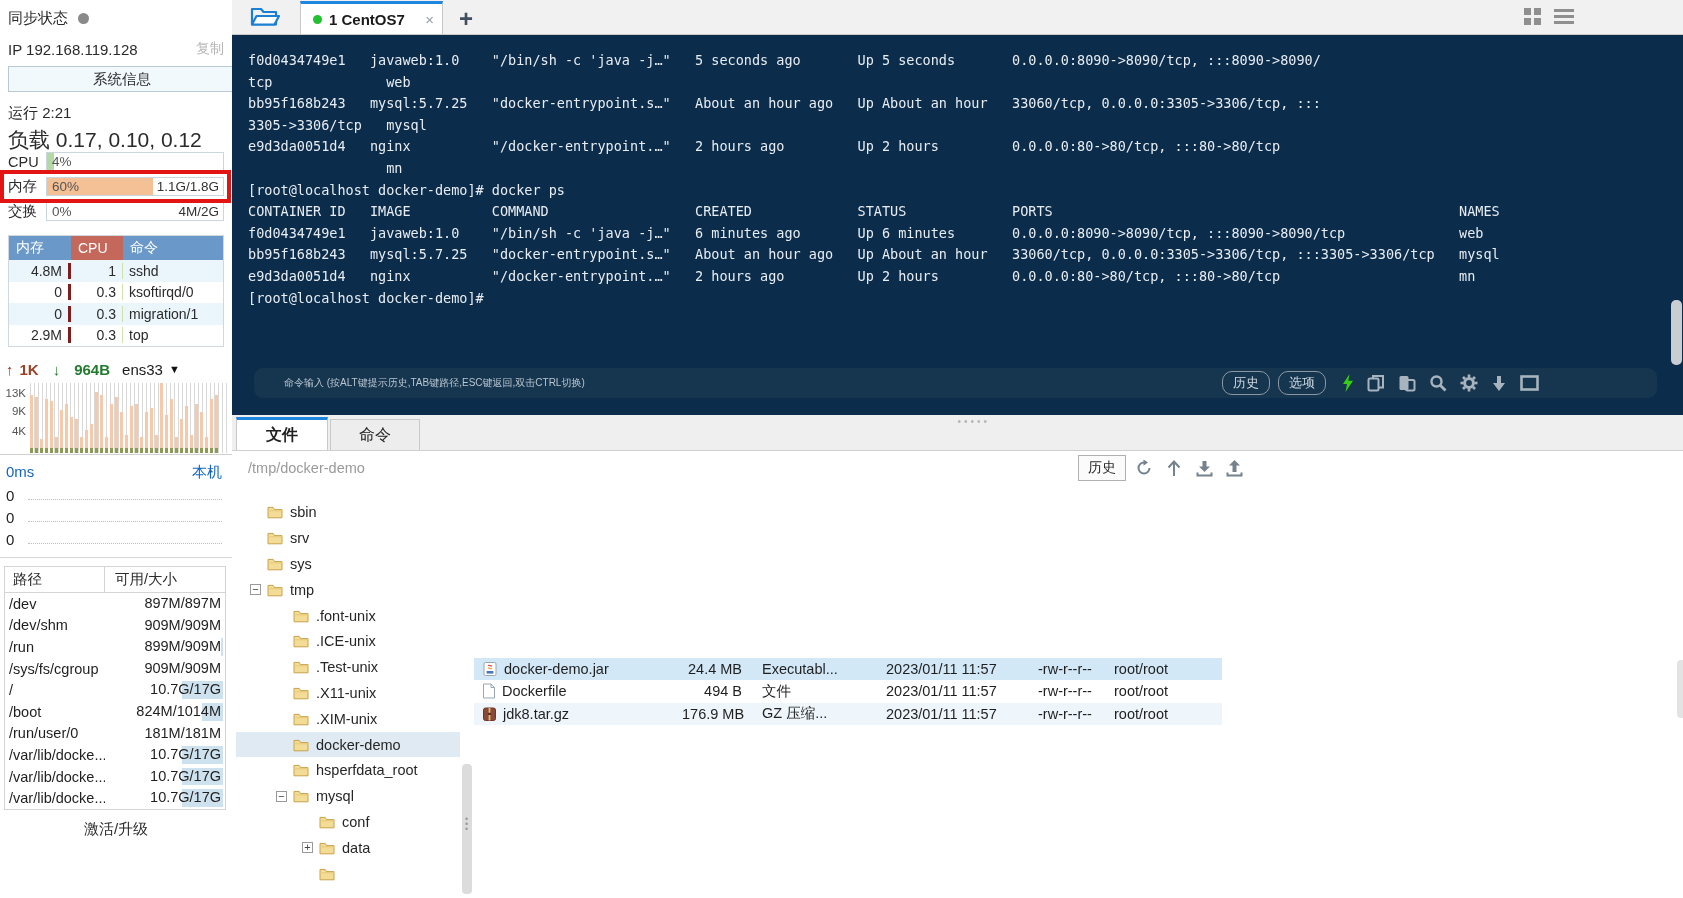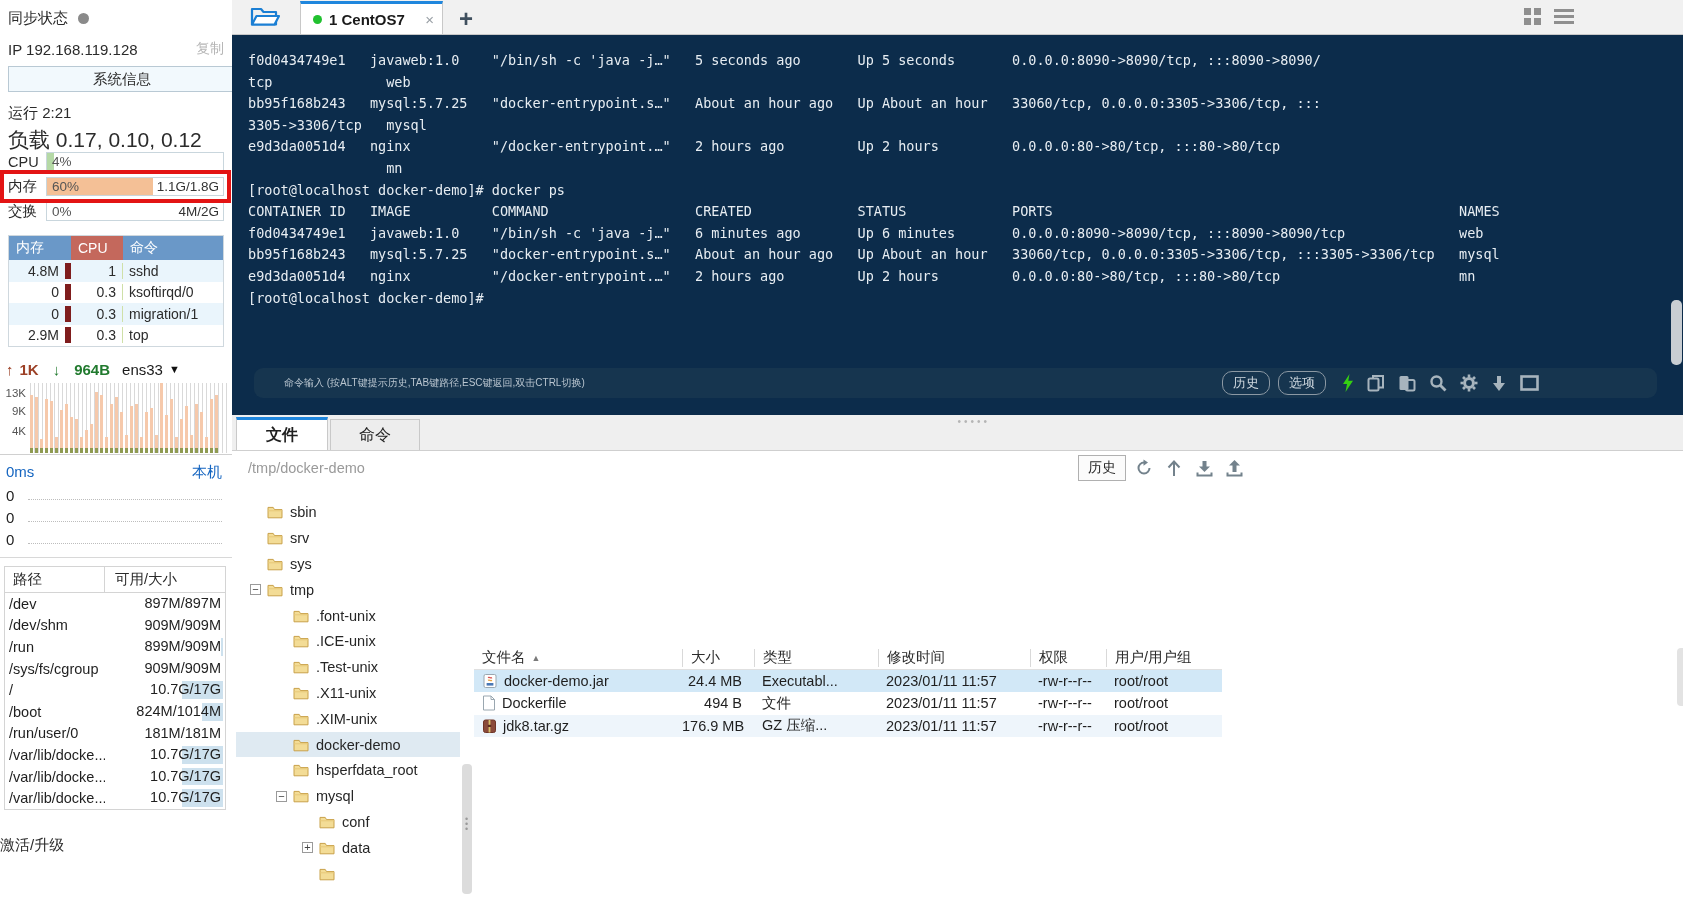--- a/index.html
+++ b/index.html
@@ -20,21 +20,21 @@
 .meter .mbar { position:relative; flex:1; height:19px; border:1px solid #c9d6dd; background:#fff; overflow:hidden; }
 .meter .mfill { position:absolute; left:0; top:0; bottom:0; }
 .meter .mpct { position:absolute; left:5px; top:1px; font-size:13.5px; color:#555; }
 .meter .mdet { position:absolute; right:4px; top:1px; font-size:13.5px; color:#333; }
 #red-box { position:absolute; left:0px; top:170px; width:231px; height:33px; border:4px solid #e31414; z-index:6; pointer-events:none; }
 #proc { margin:14px 8px 0 8px; border:1px solid #cfd8de; font-size:14px; }
 .p-head { display:flex; height:24px; color:#fff; }
 .p-head div { display:flex; align-items:center; padding-left:7px; }
 .p-row { display:flex; height:21.5px; align-items:center; }
 .p-row:nth-child(odd) { background:#eaf5fc; }
-.p-c1 { width:62px; text-align:right; padding-right:6px; border-right:6px solid #7f1d1d; }
+.p-c1 { width:62px; text-align:right; padding-right:6px; border-right:3px solid #7f1d1d; }
 .p-c2 { width:52px; text-align:right; padding-right:6px; border-right:1px solid #cfe0a8; }
 .p-c3 { flex:1; padding-left:6px; }
 .net-row { display:flex; align-items:center; gap:6px; margin:12px 8px 0 6px; height:20px; font-size:15px; }
 .net-up { color:#9c4026; font-weight:bold; }
 .net-down { color:#217a2e; font-weight:bold; margin-left:8px; }
 .net-if { color:#1a1a1a; margin-left:6px; }
 .net-caret { font-size:11px; color:#111; }
 #graph { position:relative; margin:4px 0 0 0; height:72px; border-bottom:1px solid #d0d0d0; }
 .g-lab { position:absolute; left:0; width:26px; text-align:right; font-size:11.5px; color:#555; }
 #bars { position:absolute; left:30px; right:2px; top:0; bottom:1px; display:flex; align-items:flex-end; gap:2px;
@@ -49,21 +49,21 @@
 .s-hr { border:none; border-top:1px solid #d8d8d8; margin:8px 0 0 0; }
 #disk { margin:8px 6px 0 4px; border:1px solid #d4d4d4; font-size:14.5px; }
 .d-head { display:flex; height:26px; align-items:center; border-bottom:1px solid #d4d4d4; color:#2b2b2b; }
 .d-head .dh1 { width:100px; padding-left:8px; border-right:1px solid #d4d4d4; height:100%; display:flex; align-items:center; }
 .d-head .dh2 { flex:1; padding-left:10px; }
 .d-row { display:flex; height:21.6px; align-items:center; }
 .d-p { width:100px; padding-left:4px; color:#1f1f1f; white-space:nowrap; overflow:hidden; }
 .d-v { flex:1; position:relative; height:100%; }
 .d-v .hl { position:absolute; right:2px; top:2px; bottom:2px; background:#cde1ee; }
 .d-v .tx { position:absolute; right:4px; top:2px; color:#1f1f1f; }
-.s-activate { margin-top:26px; font-size:15px; color:#2b2b2b; cursor:pointer; }
+.s-activate { margin-top:10px; text-align:center; font-size:15px; color:#2b2b2b; cursor:pointer; }
 
 
 #main { position:absolute; left:232px; top:0; width:1451px; height:898px; }
 #tabbar { position:relative; height:35px; background:#f1f1f1; border-bottom:1px solid #c8c8c8; display:flex; align-items:flex-end; }
 #folder-btn { width:46px; height:34px; margin-left:10px; display:flex; align-items:center; justify-content:center; background:transparent; border:none; cursor:pointer; }
 #session-tab { position:relative; width:143px; height:33px; margin-left:12px; background:#fff; border:1px solid #c8c8c8; border-bottom:none; border-top:3px solid #1f86dd; display:flex; align-items:center; gap:7px; padding:0 8px 0 12px; cursor:pointer; }
 .tab-dot { width:9px; height:9px; border-radius:50%; background:#21c12f; }
 .tab-label { font-size:15px; font-weight:bold; color:#1a1a1a; flex:1; }
 .tab-close { color:#9aa0a6; font-size:15px; cursor:pointer; }
 #newtab-btn { border:none; background:transparent; font-size:24px; color:#3f4f5e; font-weight:bold; margin:0 0 3px 16px; cursor:pointer; line-height:24px; }
@@ -744,41 +744,20 @@
                 </svg>
               </div>
               <div></div>
             </div>
           </div>
         <div id="vscroll">
           <div class="thumb"></div>
           <div class="grip">•<br>•<br>•</div>
         </div>
         <div id="flist">
-          <div id="fhead">
-              <div class="colw0">
-                <span>文件名</span>
-                <span class="sort-tri">▲</span>
-              </div>
-              <div class="colw1">
-                <span>大小</span>
-              </div>
-              <div class="colw2">
-                <span>类型</span>
-              </div>
-              <div class="colw3">
-                <span>修改时间</span>
-              </div>
-              <div class="colw4">
-                <span>权限</span>
-              </div>
-              <div class="colw5">
-                <span>用户/用户组</span>
-              </div>
-            </div>
           <div id="frows">
               <div class="frow selected">
                 <div class="fc name colw0">
                   <span style="display: flex;">
                     <svg width="16" height="16" viewBox="0 0 16 16">
                       <rect x="2" y="1.5" width="12" height="13" rx="1.5" fill="#fff" stroke="#9aa7b0"></rect>
                       <path d="M6 4.6 C7.5 3.6 8.5 5.6 10 4.6" stroke="#d9534f" fill="none" stroke-width="1.3"></path>
                       <path d="M6 7.4 C7.5 6.4 8.5 8.4 10 7.4" stroke="#e8a33d" fill="none" stroke-width="1.3"></path>
                       <rect x="4.6" y="10" width="6.8" height="2.6" fill="#4a78b5"></rect>
                     </svg>

